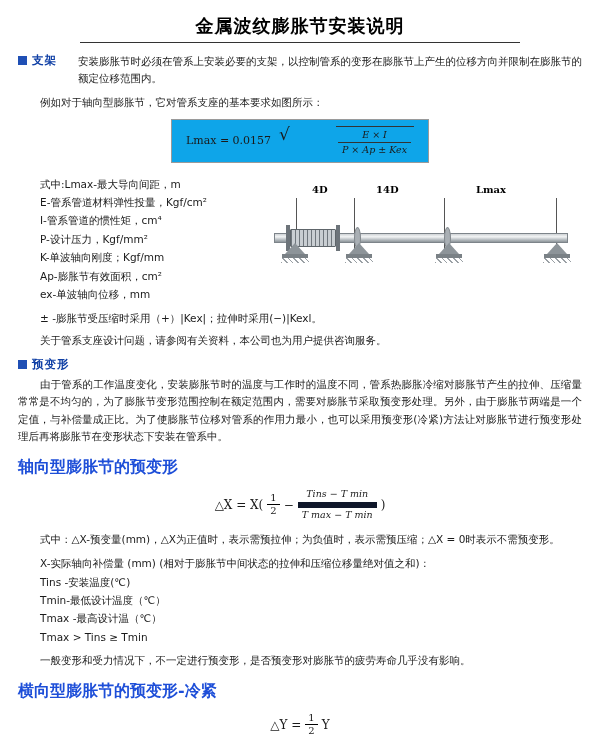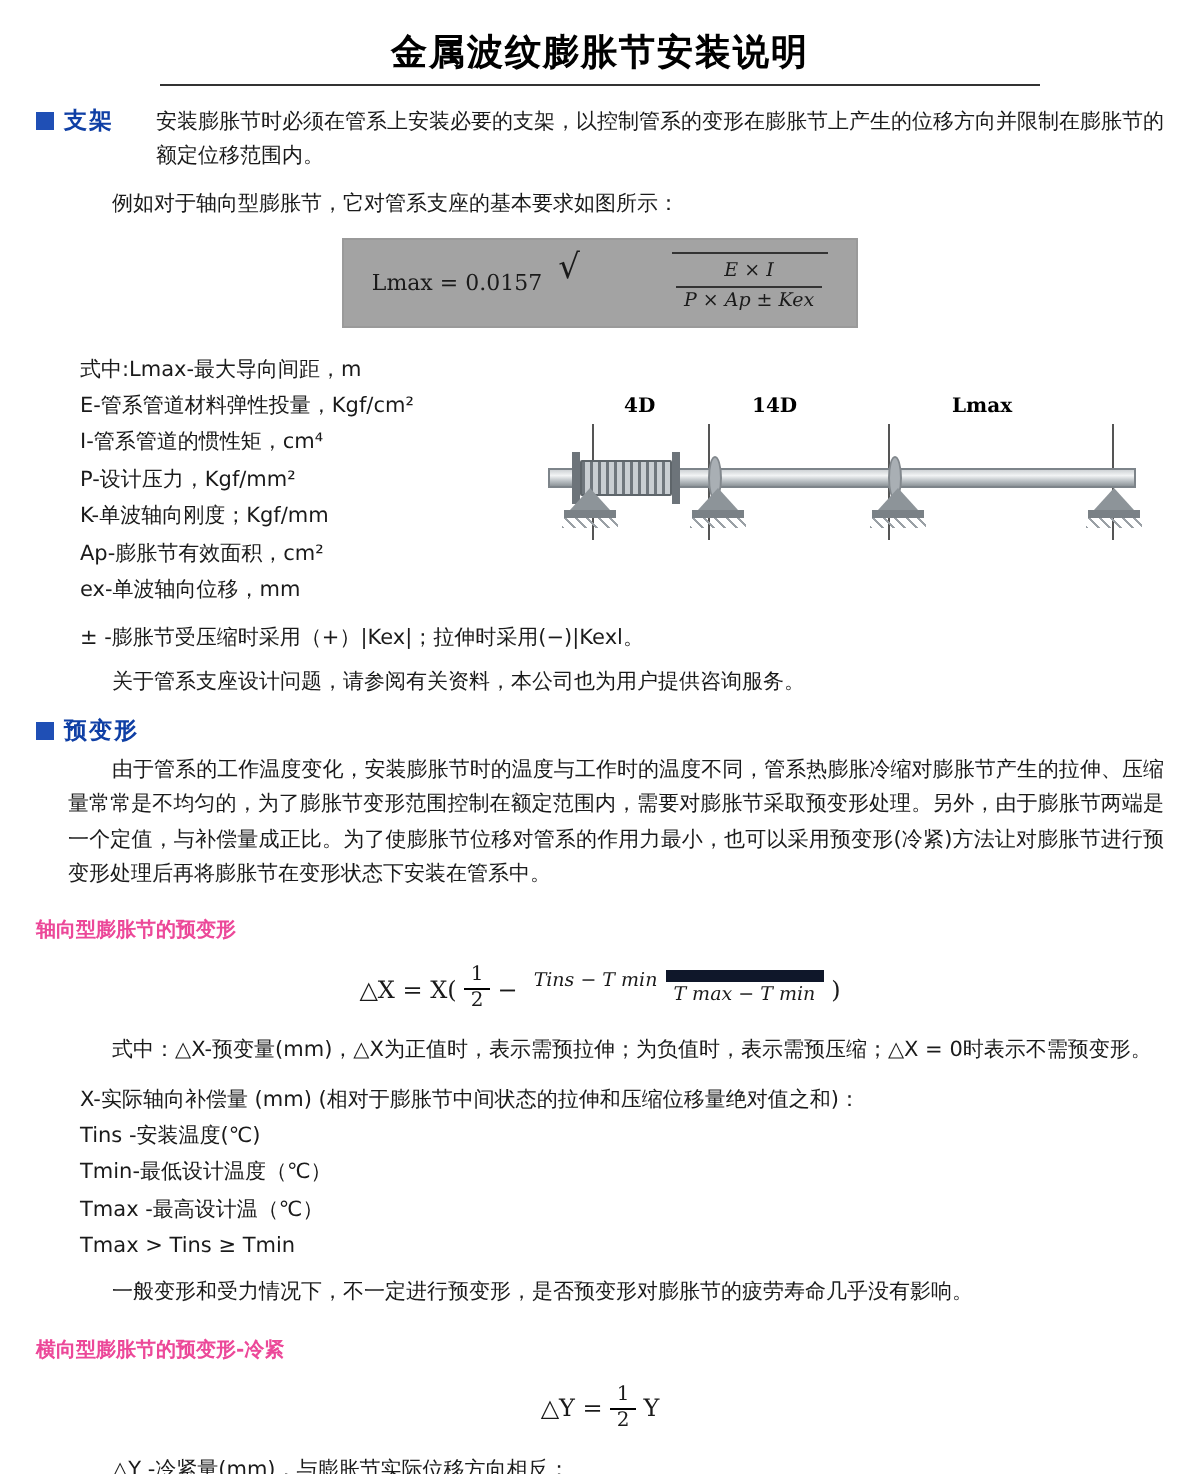--- a/index.html
+++ b/index.html
@@ -40,21 +40,20 @@
     box-sizing: border-box;
   }
   p {
     margin: 0 0 6px 0;
     font-size: 10.5px;
     line-height: 1.65;
     text-align: justify;
   }
   .indent {
     text-indent: 22px;
-    margin-left: 16px;
   }
   .sec-head {
     font-size: 11.5px;
     font-weight: bold;
     color: #0f3fa5;
     margin: 8px 0 4px 0;
     display: flex;
     align-items: center;
     gap: 5px;
   }
@@ -62,42 +61,42 @@
     display: inline-block;
     width: 9px;
     height: 9px;
     background: #1f4fb5;
     flex: 0 0 auto;
   }
   .sec-head .lbl {
     letter-spacing: 1px;
   }
   .sub-head {
-    font-size: 10px;
+    font-size: 16px;
     font-weight: bold;
-    color: #ec4899;
+    color: #1d4ed8;
     margin: 12px 0 8px 0;
   }
   .list {
     margin: 2px 0 4px 0;
   }
   .list div {
     font-size: 10.5px;
     line-height: 1.75;
     padding-left: 22px;
   }
   
   .formula-wrap {
     display: flex;
     justify-content: center;
     margin: 8px 0 10px 0;
   }
   .formula-box {
     border: 1px solid #9a9a9a;
-    background: #a3a3a3;
+    background: #0ea5e9;
     padding: 6px 14px;
     display: flex;
     align-items: center;
     gap: 8px;
     font-family: "DejaVu Serif", serif;
     font-size: 11px;
     min-width: 190px;
     justify-content: center;
   }
   .frac {
@@ -132,21 +131,21 @@
   
   .diagram {
     position: relative;
     width: 306px;
     height: 108px;
     margin: 6px 0 4px auto;
     margin-right: 10px;
   }
   .dim-row {
     position: absolute;
-    top: 16px;
+    top: 3px;
     left: 0;
     width: 306px;
     height: 22px;
     text-align: right;
   }
   .dim {
     position: absolute;
     font-size: 10px;
     font-weight: bold;
     font-family: "DejaVu Serif", serif;
@@ -250,21 +249,22 @@
     display: inline-flex;
     flex-direction: column;
     align-items: center;
     font-size: 10px;
     line-height: 1.2;
   }
   .half .n { padding: 0 3px; }
   .half .d { border-top: 1px solid #000; padding: 0 3px; }
   .bigfrac {
     display: inline-flex;
-    align-items: flex-start;
+    flex-direction: column;
+    align-items: center;
     font-size: 9.5px;
     font-style: italic;
     line-height: 1.3;
   }
   .bigfrac .n { padding: 0 4px 1px 4px; }
   .bigfrac .d { border-top: 6px solid #0f172a; padding: 1px 4px 0 4px; }
 </style>
 </head>
 <body>
 

